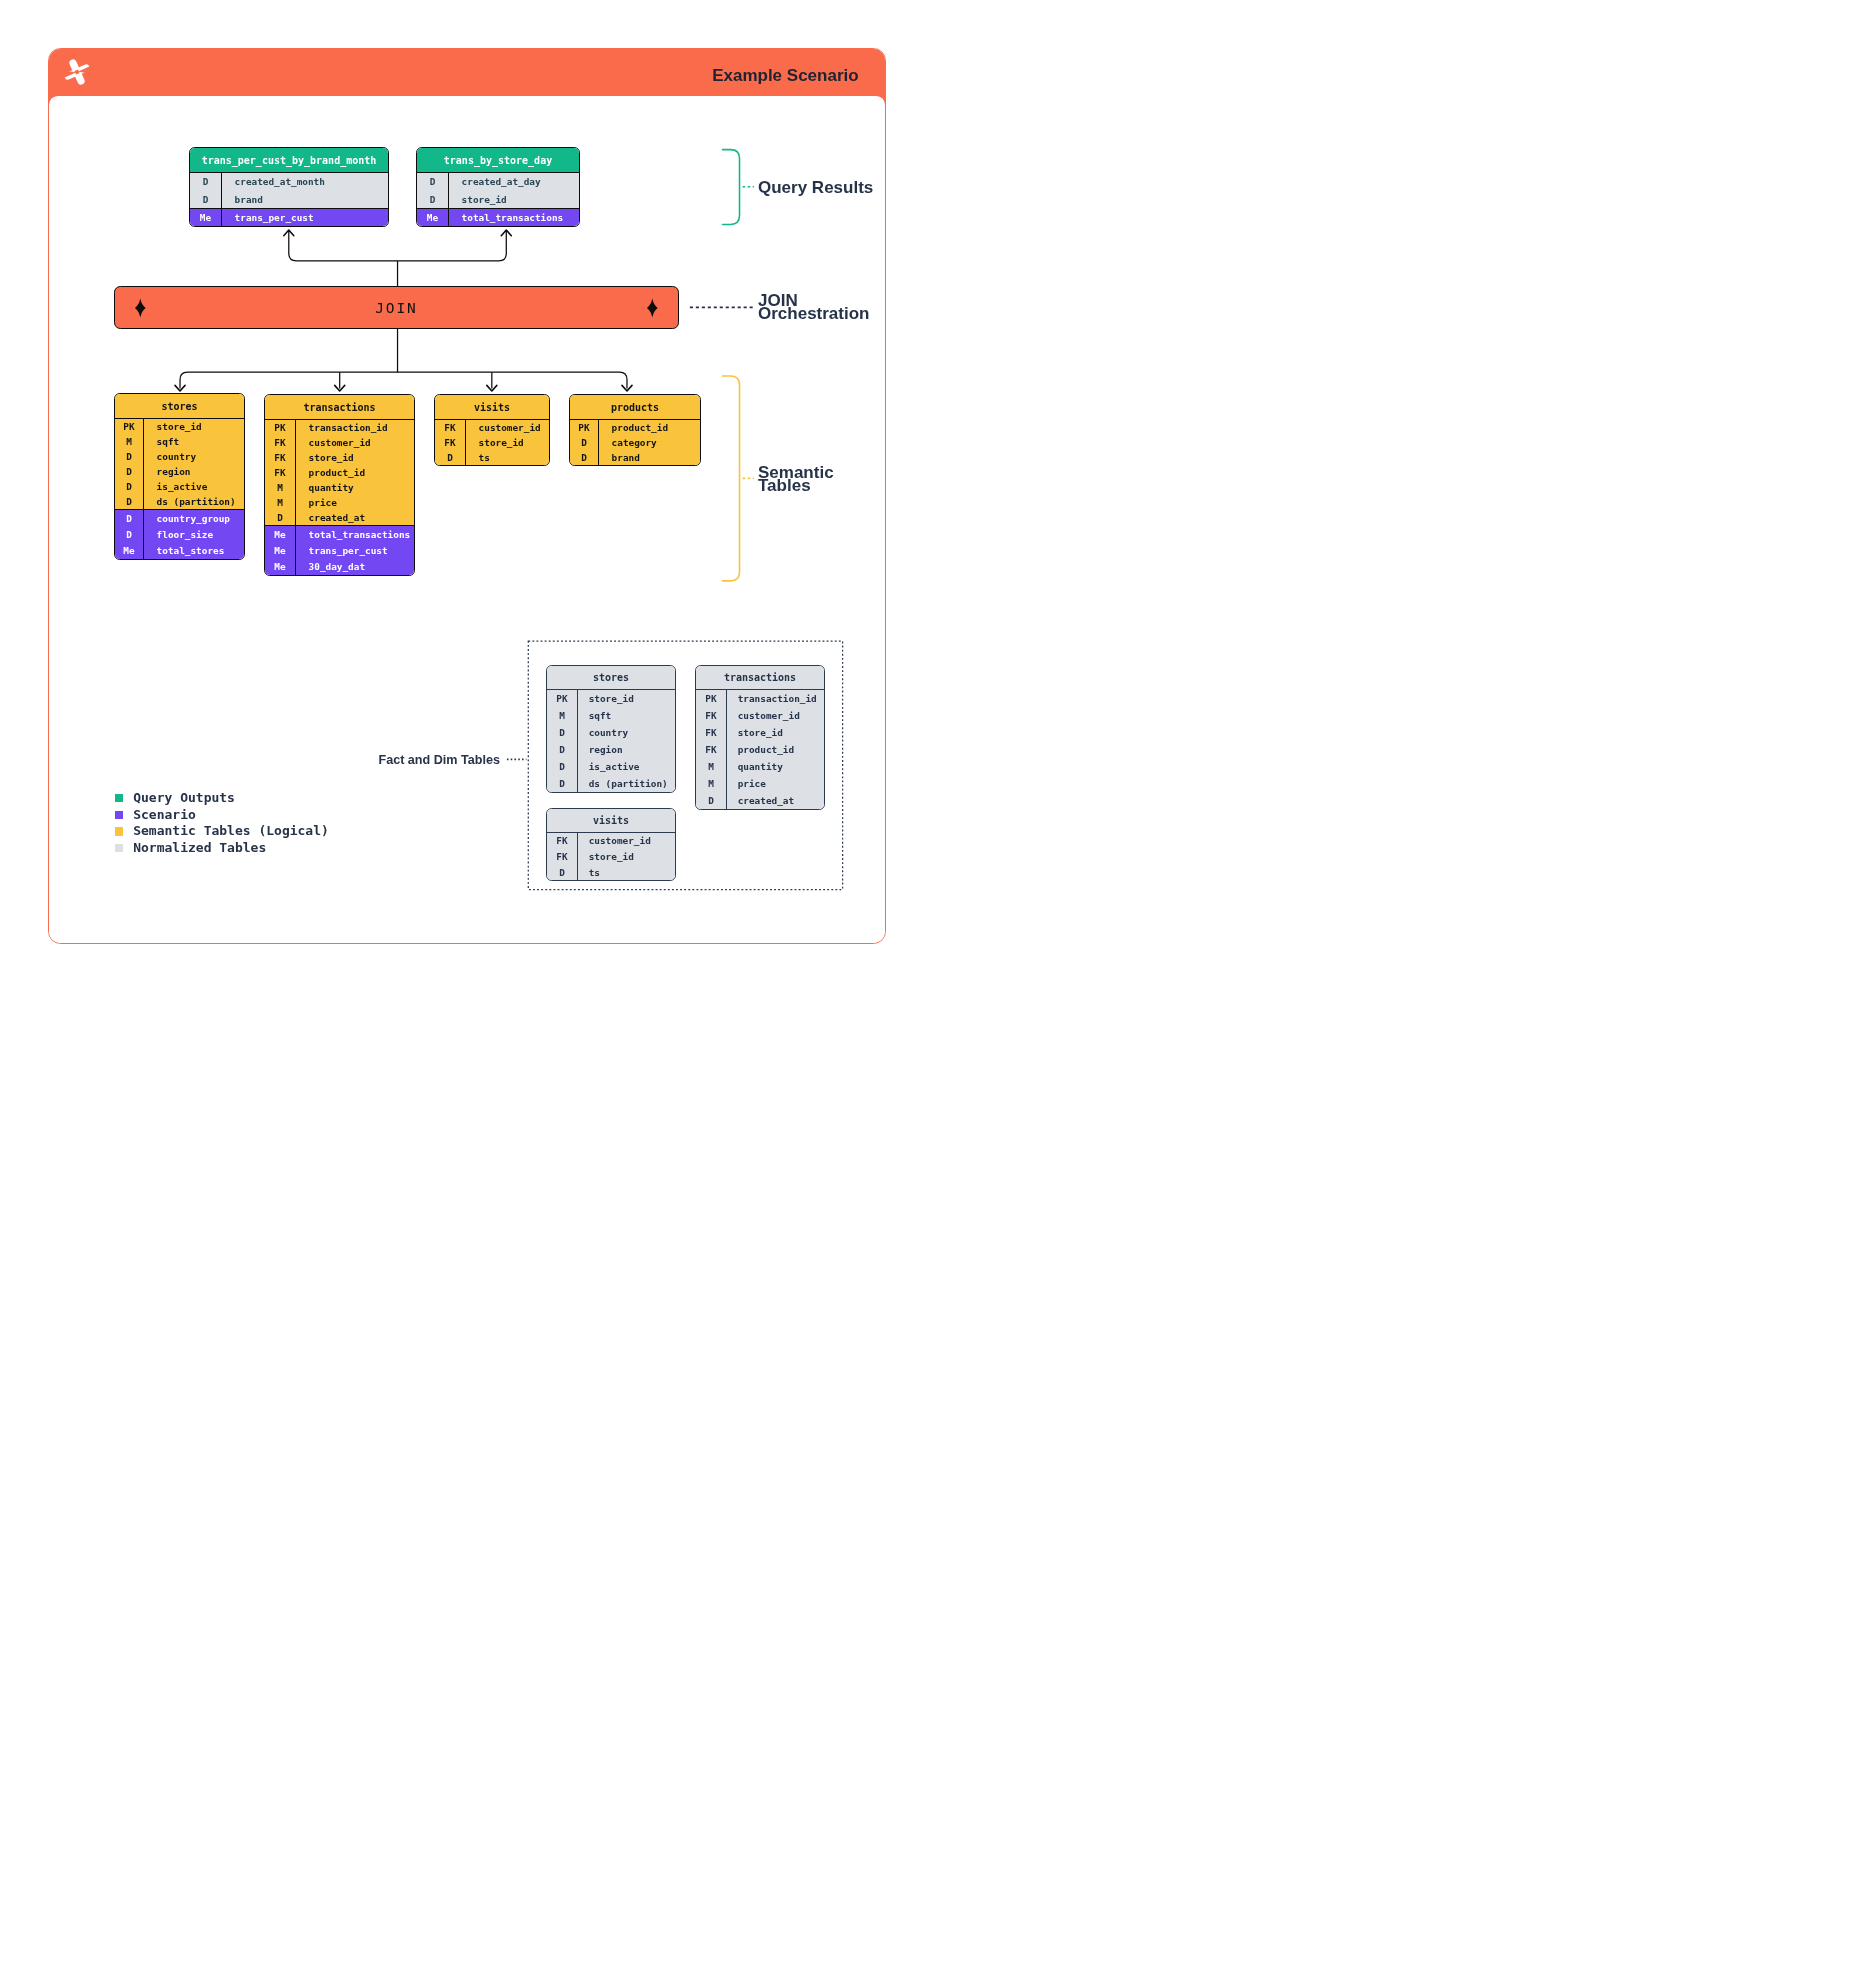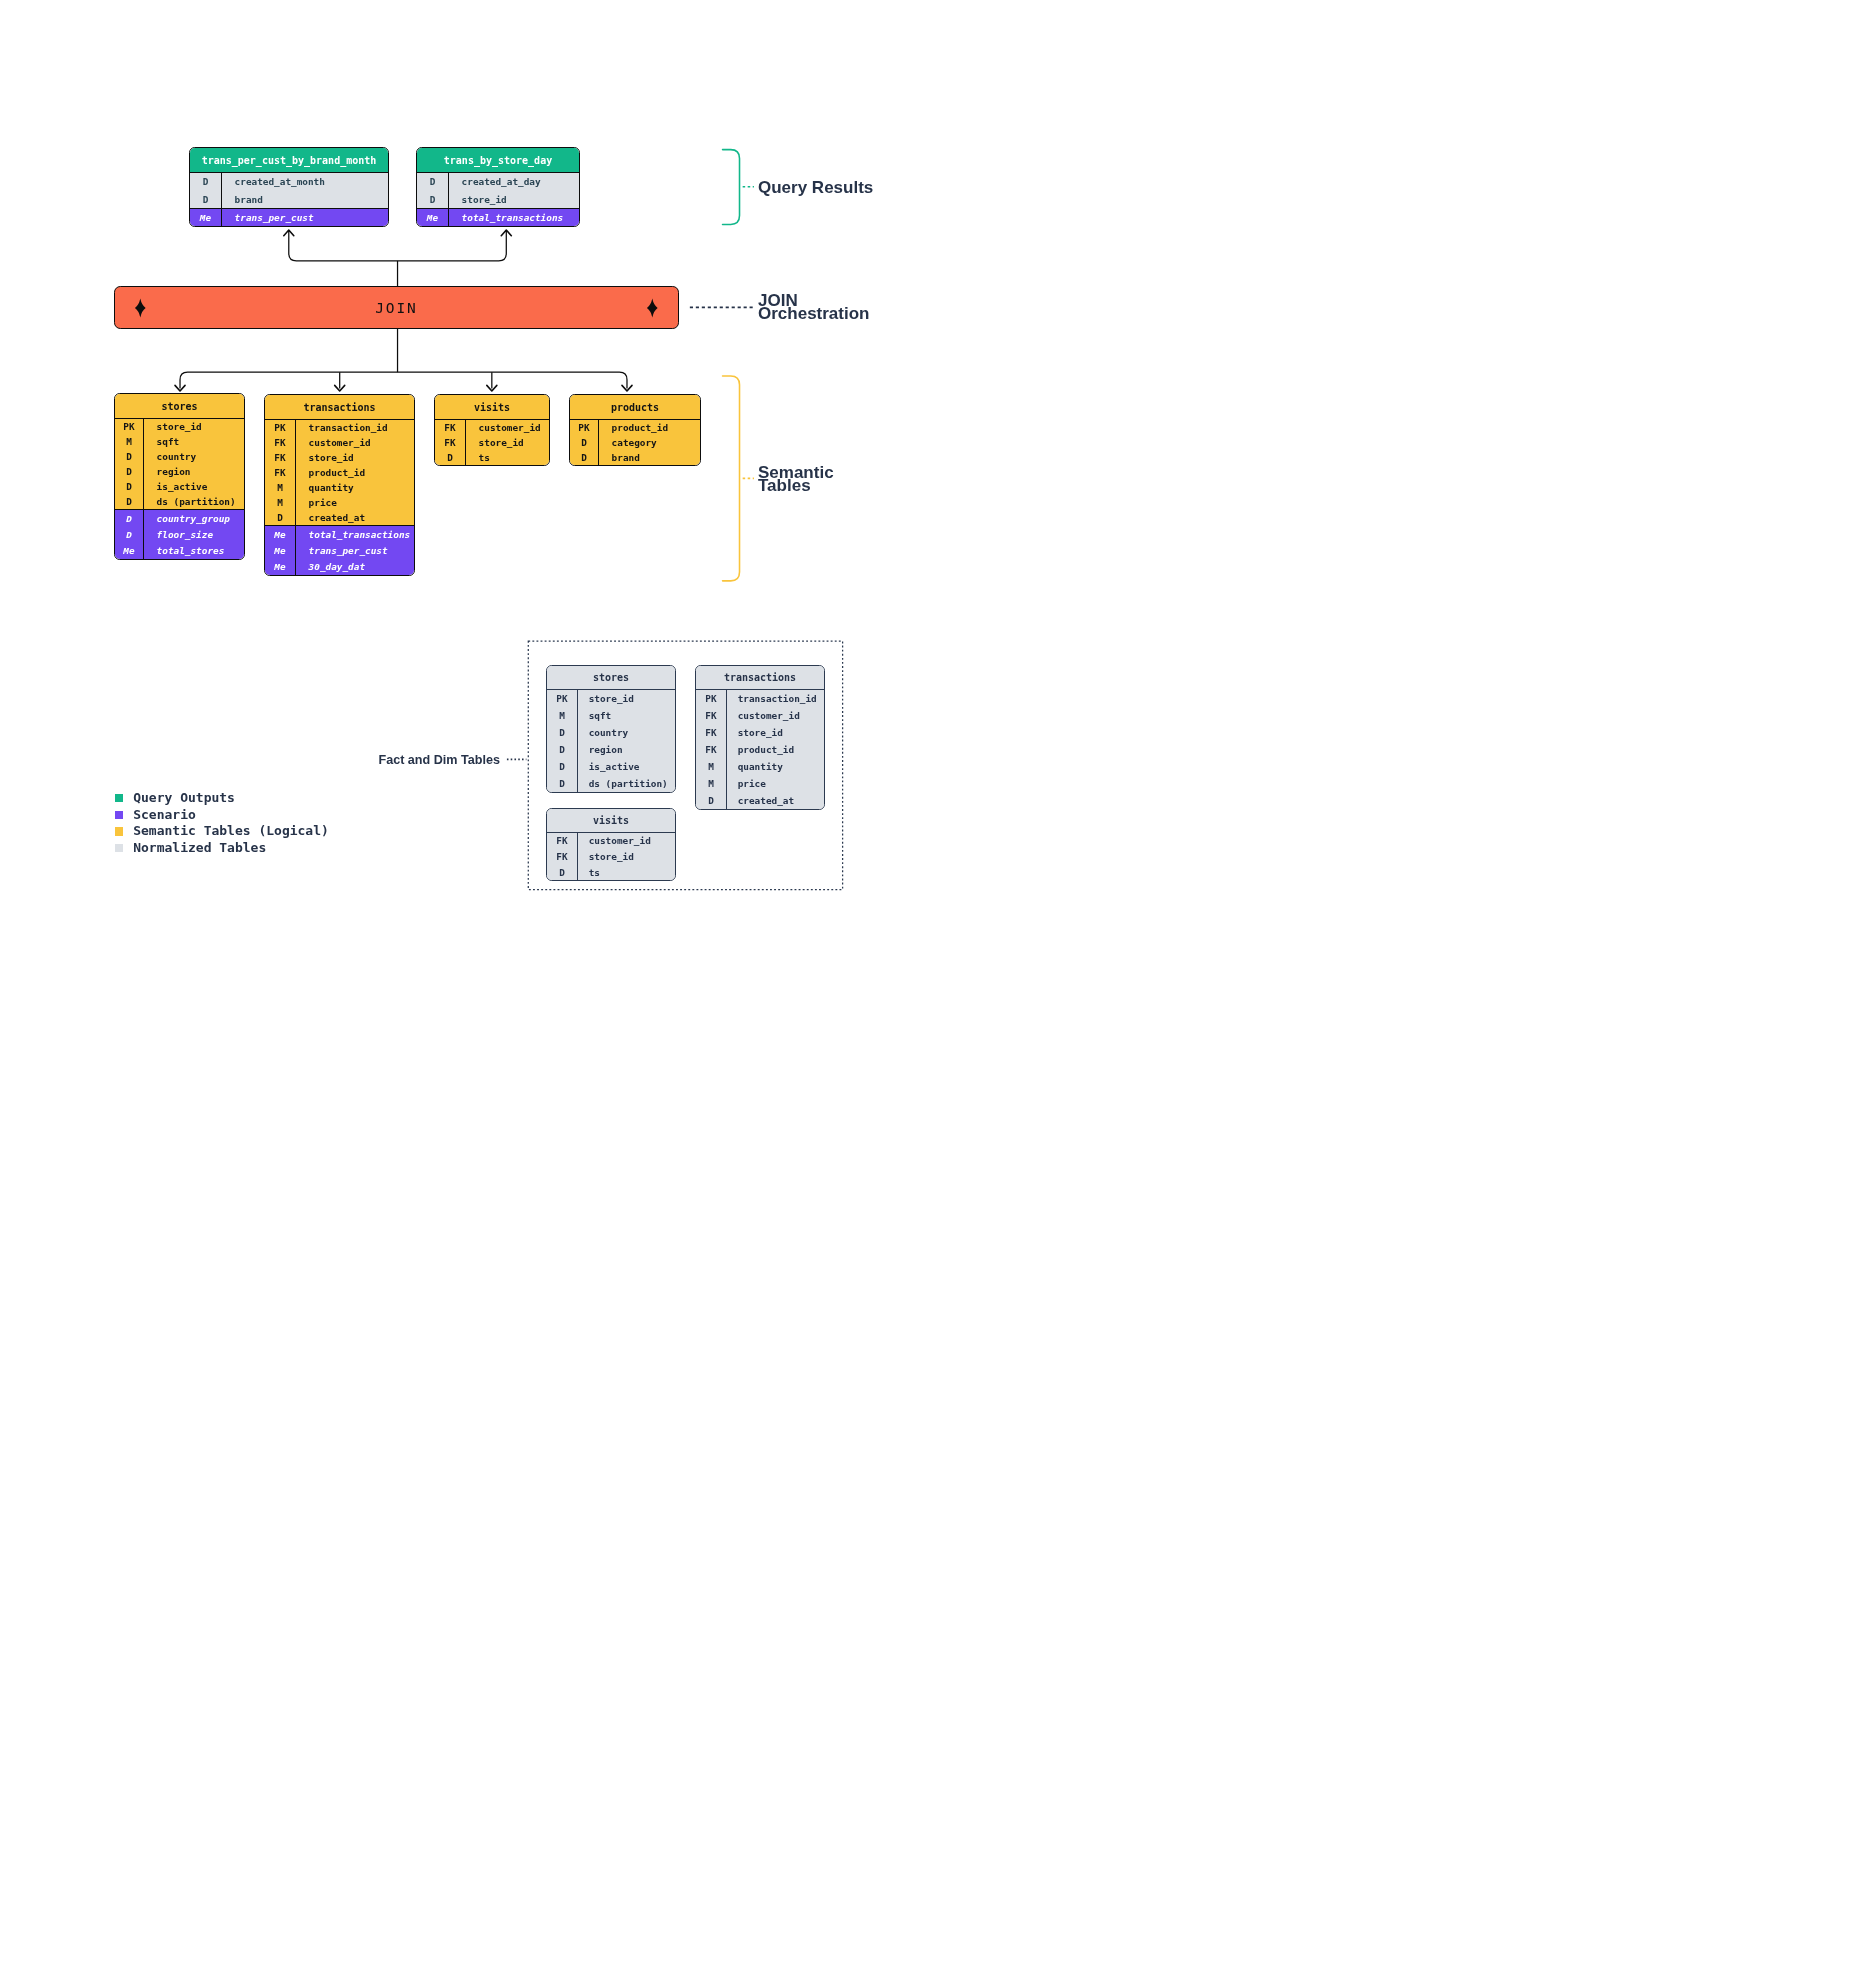--- a/index.html
+++ b/index.html
@@ -30,21 +30,21 @@
   .query .tbl-header{background:var(--c-green);color:#ffffff;}
   .semantic .tbl-header{background:var(--c-yellow);color:#131313;}
   .normalized{border-color:var(--c-gray_border);}
   .normalized .tbl-header{height:23px;background:var(--c-gray);color:var(--c-navy);
                           border-bottom-color:var(--c-gray_border);}
   .row{display:flex;align-items:stretch;font-size:9.4px;font-weight:700;}
   .query .sec-base .row{height:17.6px;background:var(--c-gray);color:#2B4554;}
   .semantic .sec-base .row{height:15px;background:var(--c-yellow);color:#151515;}
   .normalized .sec-base .row{background:var(--c-gray);color:#26334A;}
   .sec-metric{border-top:1.6px solid var(--c-black);}
-  .sec-metric .row{background:var(--c-purple);color:#ffffff;font-style:italic;}
+  .sec-metric .row{background:var(--c-purple);color:#ffffff;}
   .query .sec-metric .row{height:17px;}
   .semantic .sec-metric .row{height:16.4px;}
   .key{flex:0 0 var(--keyw);display:flex;align-items:center;justify-content:center;
        border-right:1.6px solid var(--c-black);}
   .normalized .key{border-right-color:var(--c-gray_border);}
   .field{display:flex;align-items:center;padding-left:12.6px;white-space:pre;}
   .normalized .field{padding-left:10.7px;}
   
   .side-label{position:absolute;font-weight:700;color:var(--c-navy);z-index:2;}
   .lbl-sm{font-size:17px;line-height:13.2px;}
@@ -54,20 +54,38 @@
   .legend-item{display:flex;align-items:center;height:8.2px;margin-bottom:8.5px;}
   .legend-swatch{width:8.2px;height:8.2px;margin-right:10px;flex:0 0 8.2px;}
   .legend-label{font-family:"DejaVu Sans Mono",monospace;font-size:13px;font-weight:700;
                 color:var(--c-navy);line-height:8.2px;white-space:pre;}
 </style>
 </head>
 <body>
 
 <div class="page">
 
+  <div class="card">
+    <div class="card-header"></div>
+    <div class="card-white"></div>
+    <svg class="logo" viewBox="0 0 100 100">
+      <g transform="rotate(21 50 50)">
+        <g fill="#ffffff">
+          <rect x="5" y="38" width="90" height="24" rx="12" transform="rotate(45 50 50)"></rect>
+          <rect x="5" y="38" width="90" height="24" rx="12" transform="rotate(-45 50 50)"></rect>
+        </g>
+        <g fill="var(--c-orange)">
+          <polygon points="90,10 52,48 104,36"></polygon>
+          <polygon points="10,90 48,52 -4,64"></polygon>
+          <rect x="43.5" y="43.5" width="13" height="13" transform="rotate(45 50 50)"></rect>
+        </g>
+      </g>
+    </svg>
+    <div class="card-title">Example Scenario</div>
+  </div>
 
   <svg class="connectors" width="934" height="992" viewBox="0 0 1485 1578">
 
     <g fill="none" stroke="var(--c-black)" stroke-width="2">
       <path d="M632 455 V415"></path>
       <path d="M459 368 V403 Q459 415 471 415 H793 Q805 415 805 403 V368"></path>
 
       <path d="M632 523 V592"></path>
       <path d="M286 618 V604 Q286 592 298 592 H985 Q997 592 997 604 V618"></path>
       <path d="M540 592 V618"></path>

